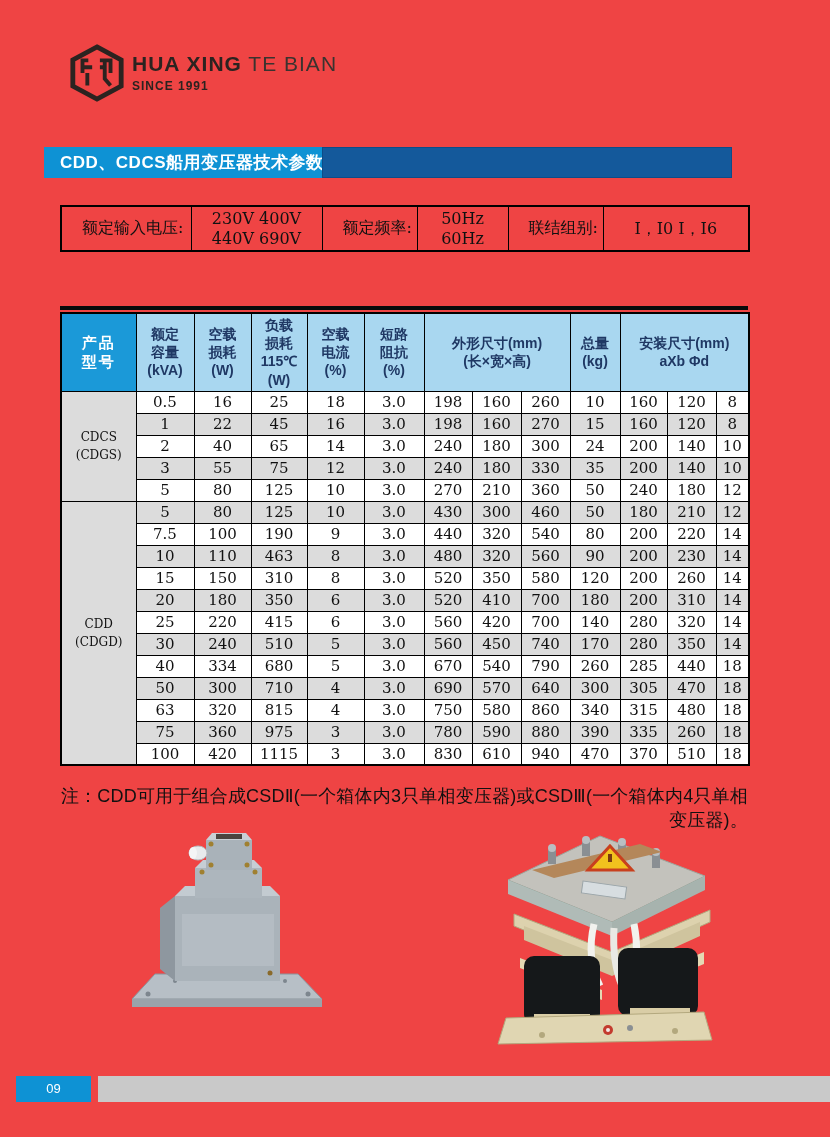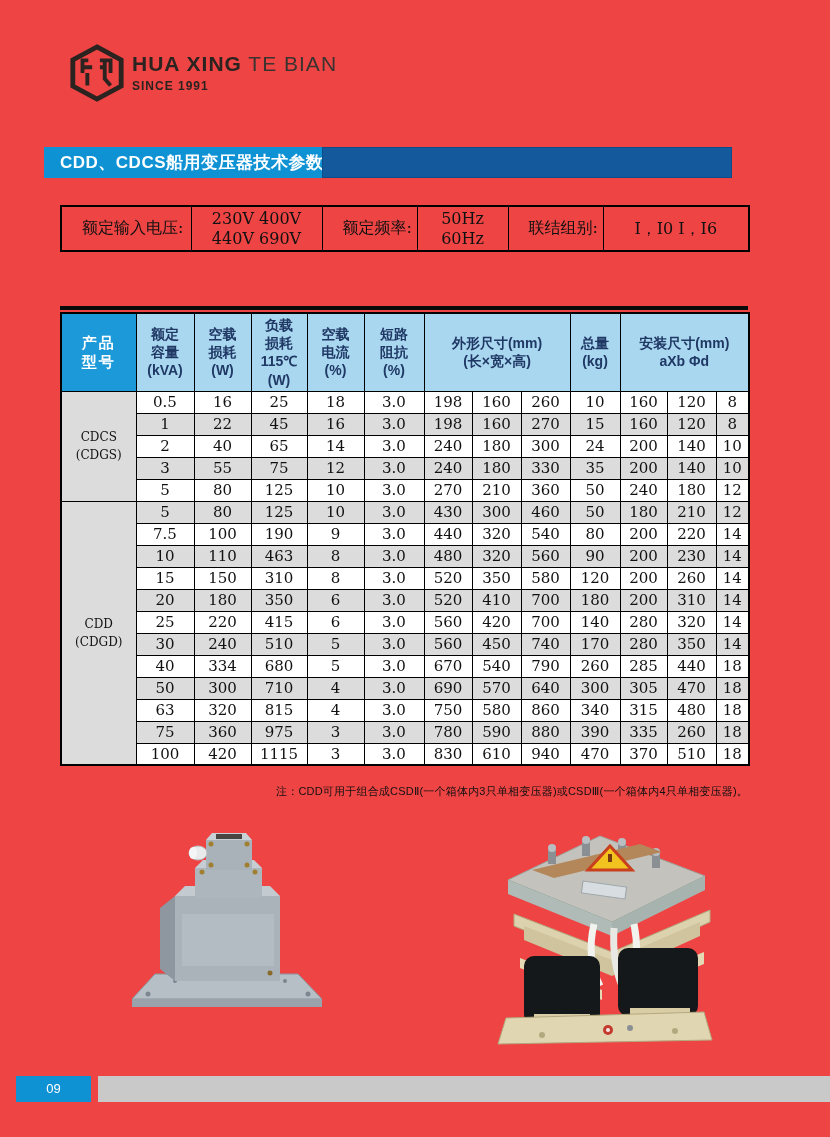--- a/index.html
+++ b/index.html
@@ -46,21 +46,21 @@
   .main-table th.model-head { background:#1b99d8; color:#ffffff; font-size:15px; letter-spacing:2px; }
   .main-table td {
     font-family:"DejaVu Serif", serif; font-size:15px; text-align:center;
     height:22px; background:#ffffff; vertical-align:middle;
   }
   .main-table tr.shade td { background:#dcdcdc; }
   .main-table td.model-cell { background:#dcdcdc !important; white-space:pre-line; line-height:1.5; font-size:12px; }
 
   
   .note { position:absolute; left:60px; top:784px; width:688px; text-align:right;
-    font-size:11px; color:#111; letter-spacing:0.2px; }
+    font-size:18px; color:#111; letter-spacing:0.2px; }
 
   
   .photos { position:absolute; left:60px; top:818px; width:688px; height:235px; }
   .photo-left  { position:absolute; left:60px; top:8px; }
   .photo-right { position:absolute; left:430px; top:0; }
 
   
   .footer { position:absolute; left:16px; top:1076px; width:830px; height:42px; }
   .page-num { position:absolute; left:0; top:0; width:75px; height:26px; background:#0e92d4;
     color:#fff; font-size:13px; text-align:center; line-height:26px; }

